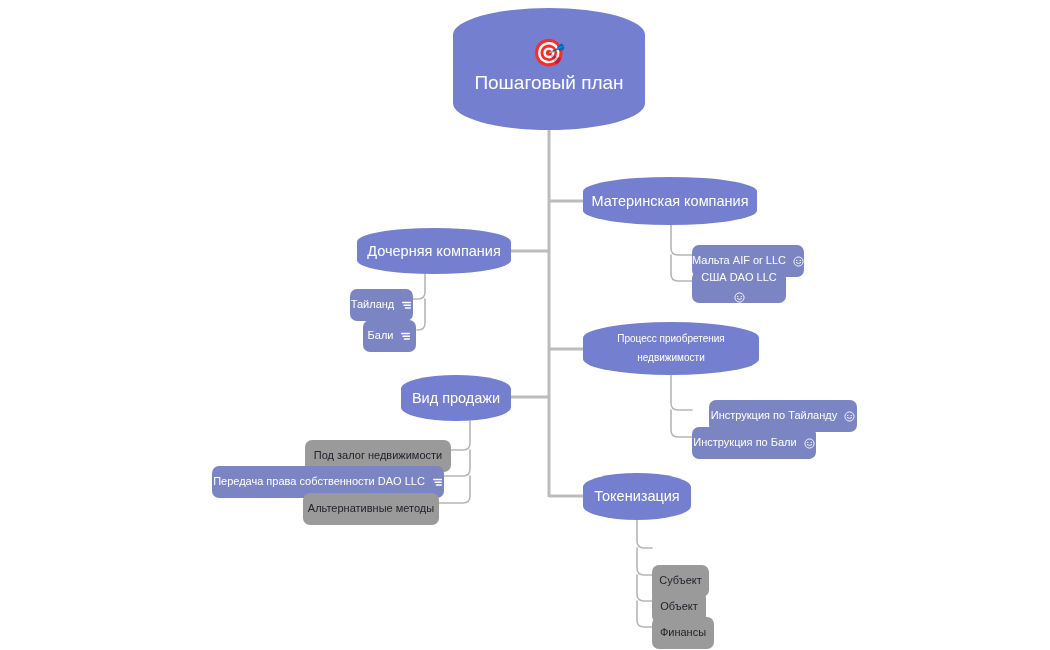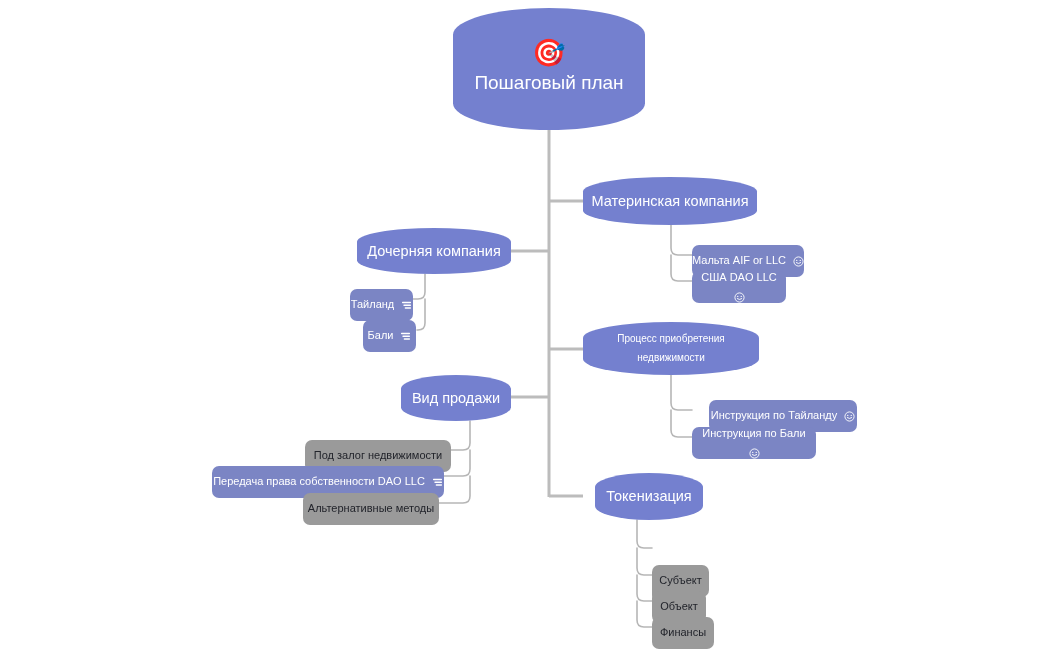--- a/index.html
+++ b/index.html
@@ -174,21 +174,21 @@
     <span class="ic">
       <svg width="11" height="11" viewBox="0 0 12 12">
         <circle cx="6" cy="6" r="5" fill="none" stroke="#ffffff" stroke-width="1"></circle>
         <circle cx="4.1" cy="4.8" r="0.7" fill="#ffffff"></circle>
         <circle cx="7.9" cy="4.8" r="0.7" fill="#ffffff"></circle>
         <path d="M3.6,7.3 Q6,9.2 8.4,7.3" fill="none" stroke="#ffffff" stroke-width="1" stroke-linecap="round"></path>
       </svg>
     </span>
   </div>
 
-  <div class="node leaf blue" style="left:692px;top:427px;width:124px;height:28px;flex-direction:column;">
+  <div class="node leaf blue" style="left:692px;top:427px;width:124px;height:28px;">
     <span class="label">Инструкция по Бали</span>
     <span class="ic">
       <svg width="11" height="11" viewBox="0 0 12 12">
         <circle cx="6" cy="6" r="5" fill="none" stroke="#ffffff" stroke-width="1"></circle>
         <circle cx="4.1" cy="4.8" r="0.7" fill="#ffffff"></circle>
         <circle cx="7.9" cy="4.8" r="0.7" fill="#ffffff"></circle>
         <path d="M3.6,7.3 Q6,9.2 8.4,7.3" fill="none" stroke="#ffffff" stroke-width="1" stroke-linecap="round"></path>
       </svg>
     </span>
   </div>
@@ -209,21 +209,21 @@
         <rect x="2.5" y="5" width="8.5" height="1.5" rx="0.7" fill="#ffffff"></rect>
         <rect x="4" y="8" width="7" height="1.5" rx="0.7" fill="#ffffff"></rect>
       </svg>
     </span>
   </div>
 
   <div class="node leaf gray" style="left:303px;top:493px;width:136px;height:20px;">
     <span class="label">Альтернативные методы</span>
   </div>
 
-  <div class="node branch" style="left:583px;top:473px;width:108px;height:47px;margin-left:12px;">
+  <div class="node branch" style="left:583px;top:473px;width:108px;height:47px;">
     <span class="label">Токенизация</span>
   </div>
 
   <div class="node leaf gray" style="left:652px;top:538px;width:34px;height:16px;margin-top:32px;">
     <span class="label">Тип</span>
   </div>
 
   <div class="node leaf gray" style="left:652px;top:565px;width:57px;height:20px;">
     <span class="label">Субъект</span>
   </div>

